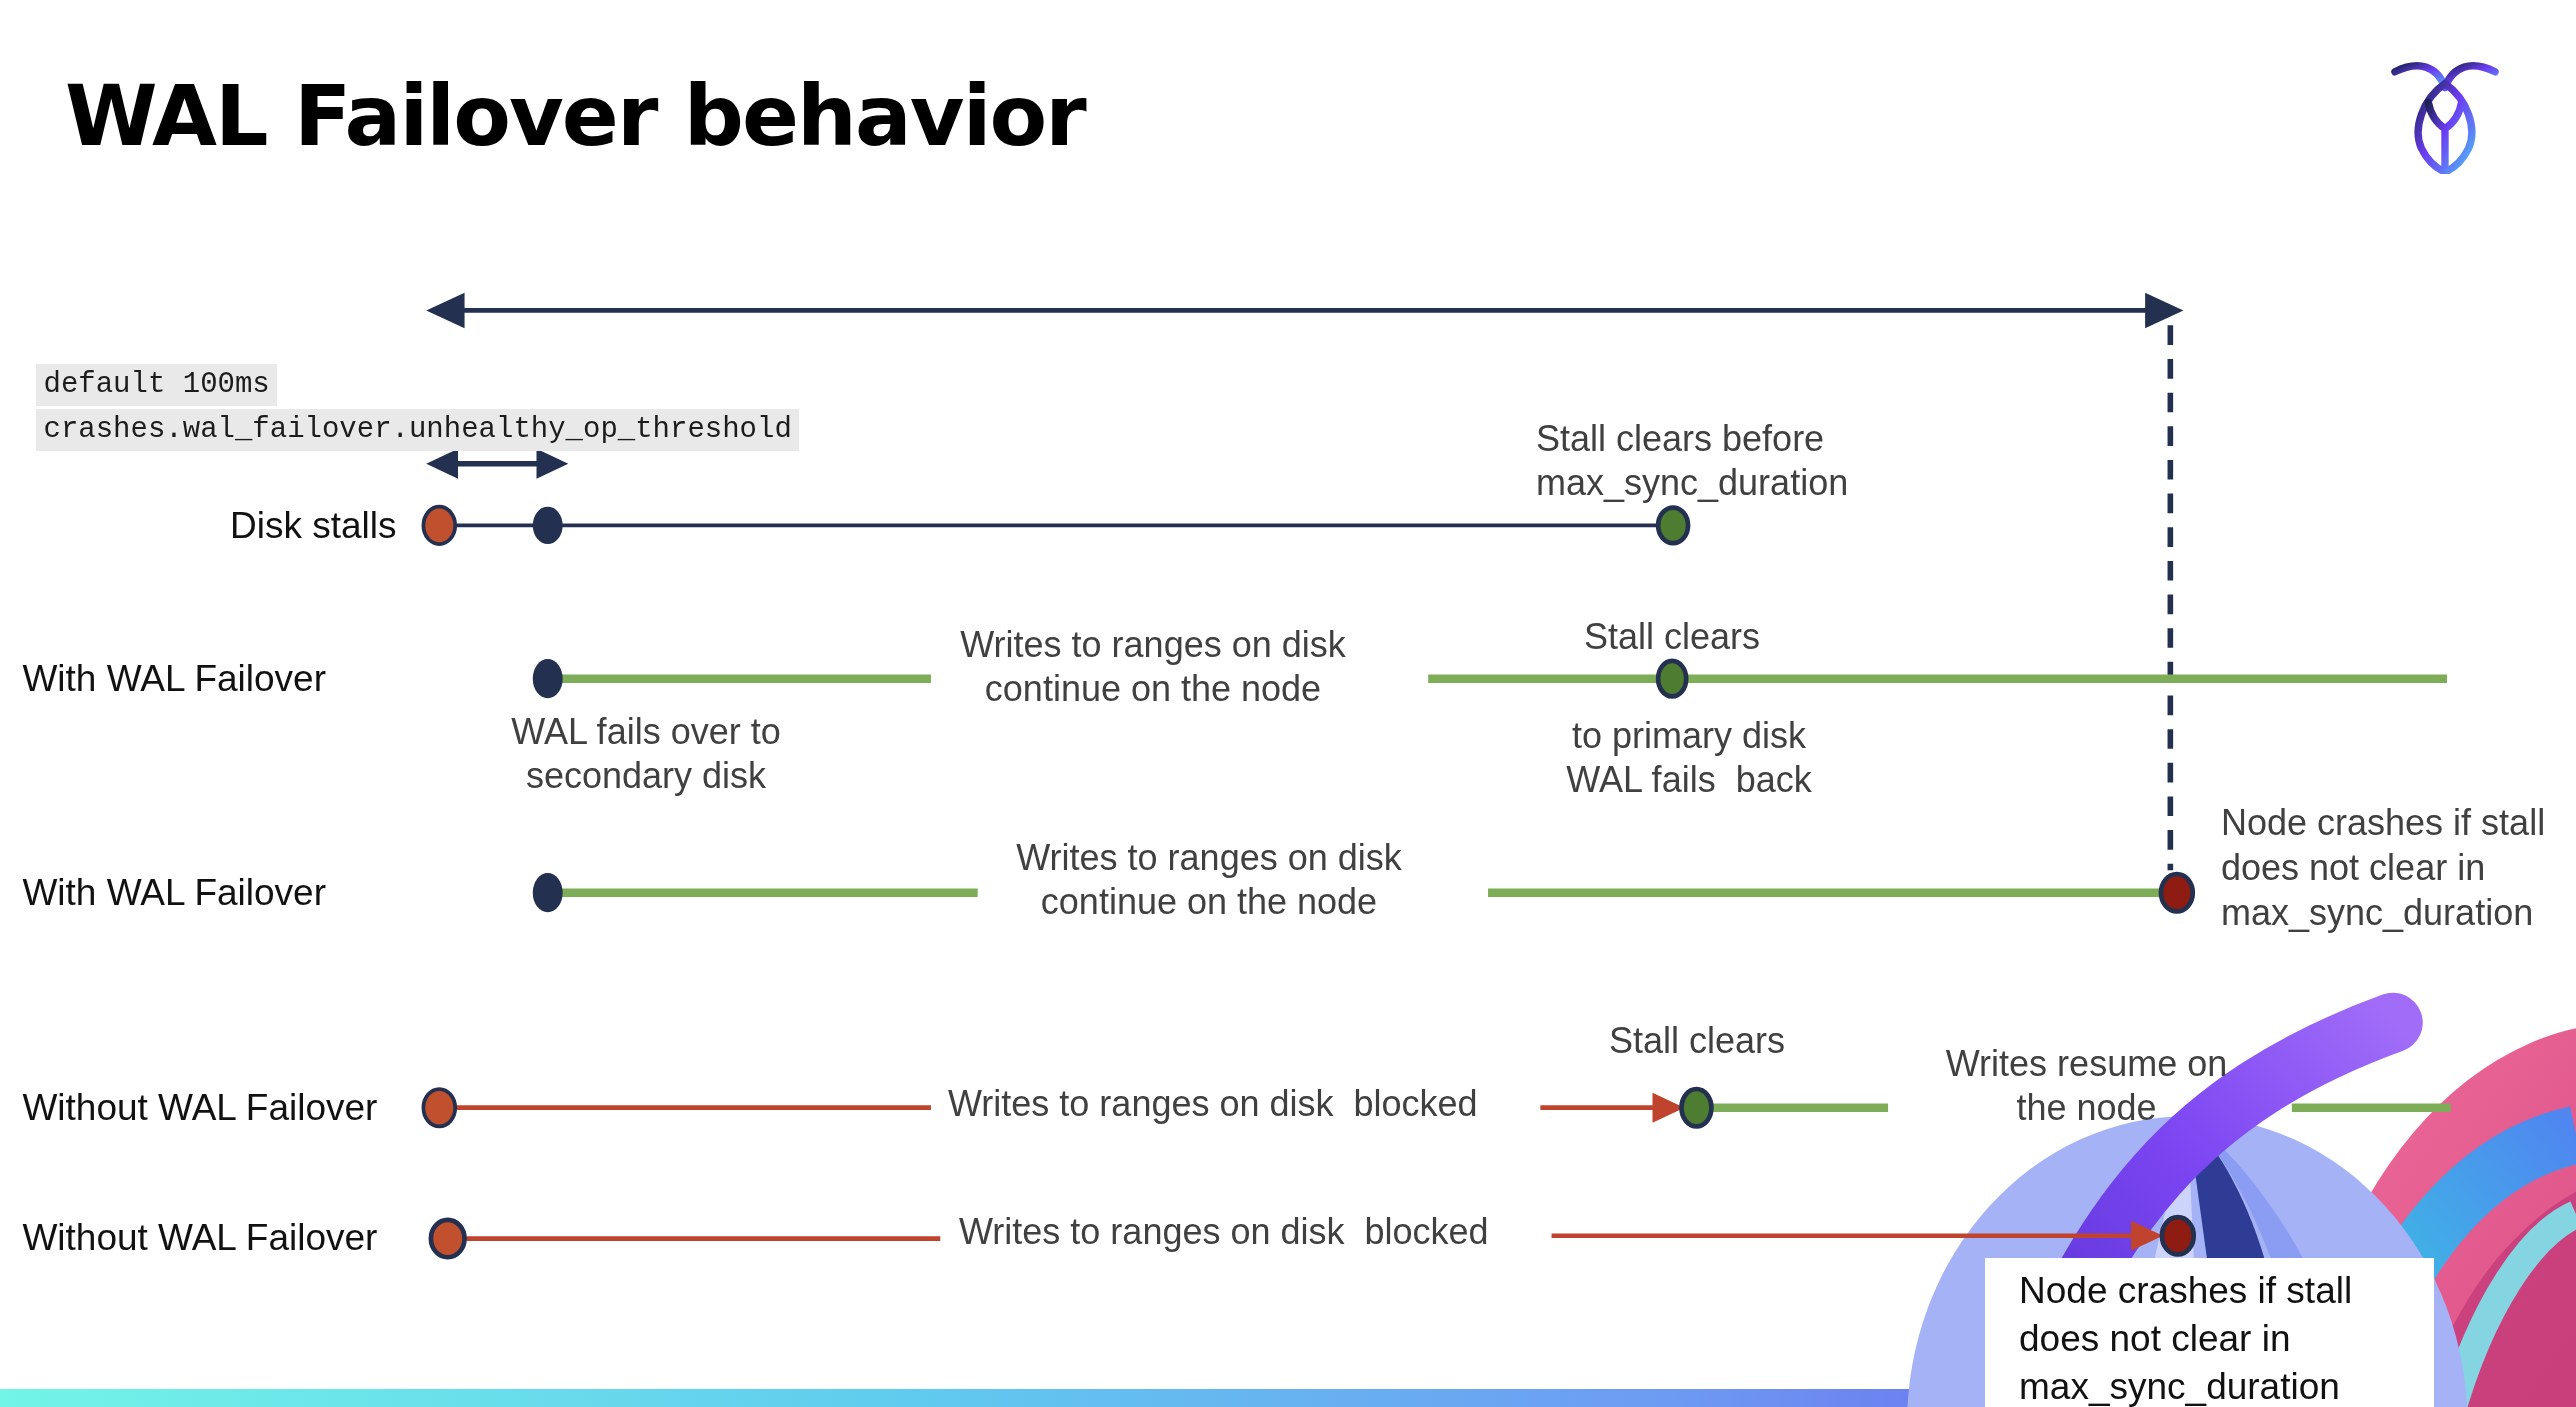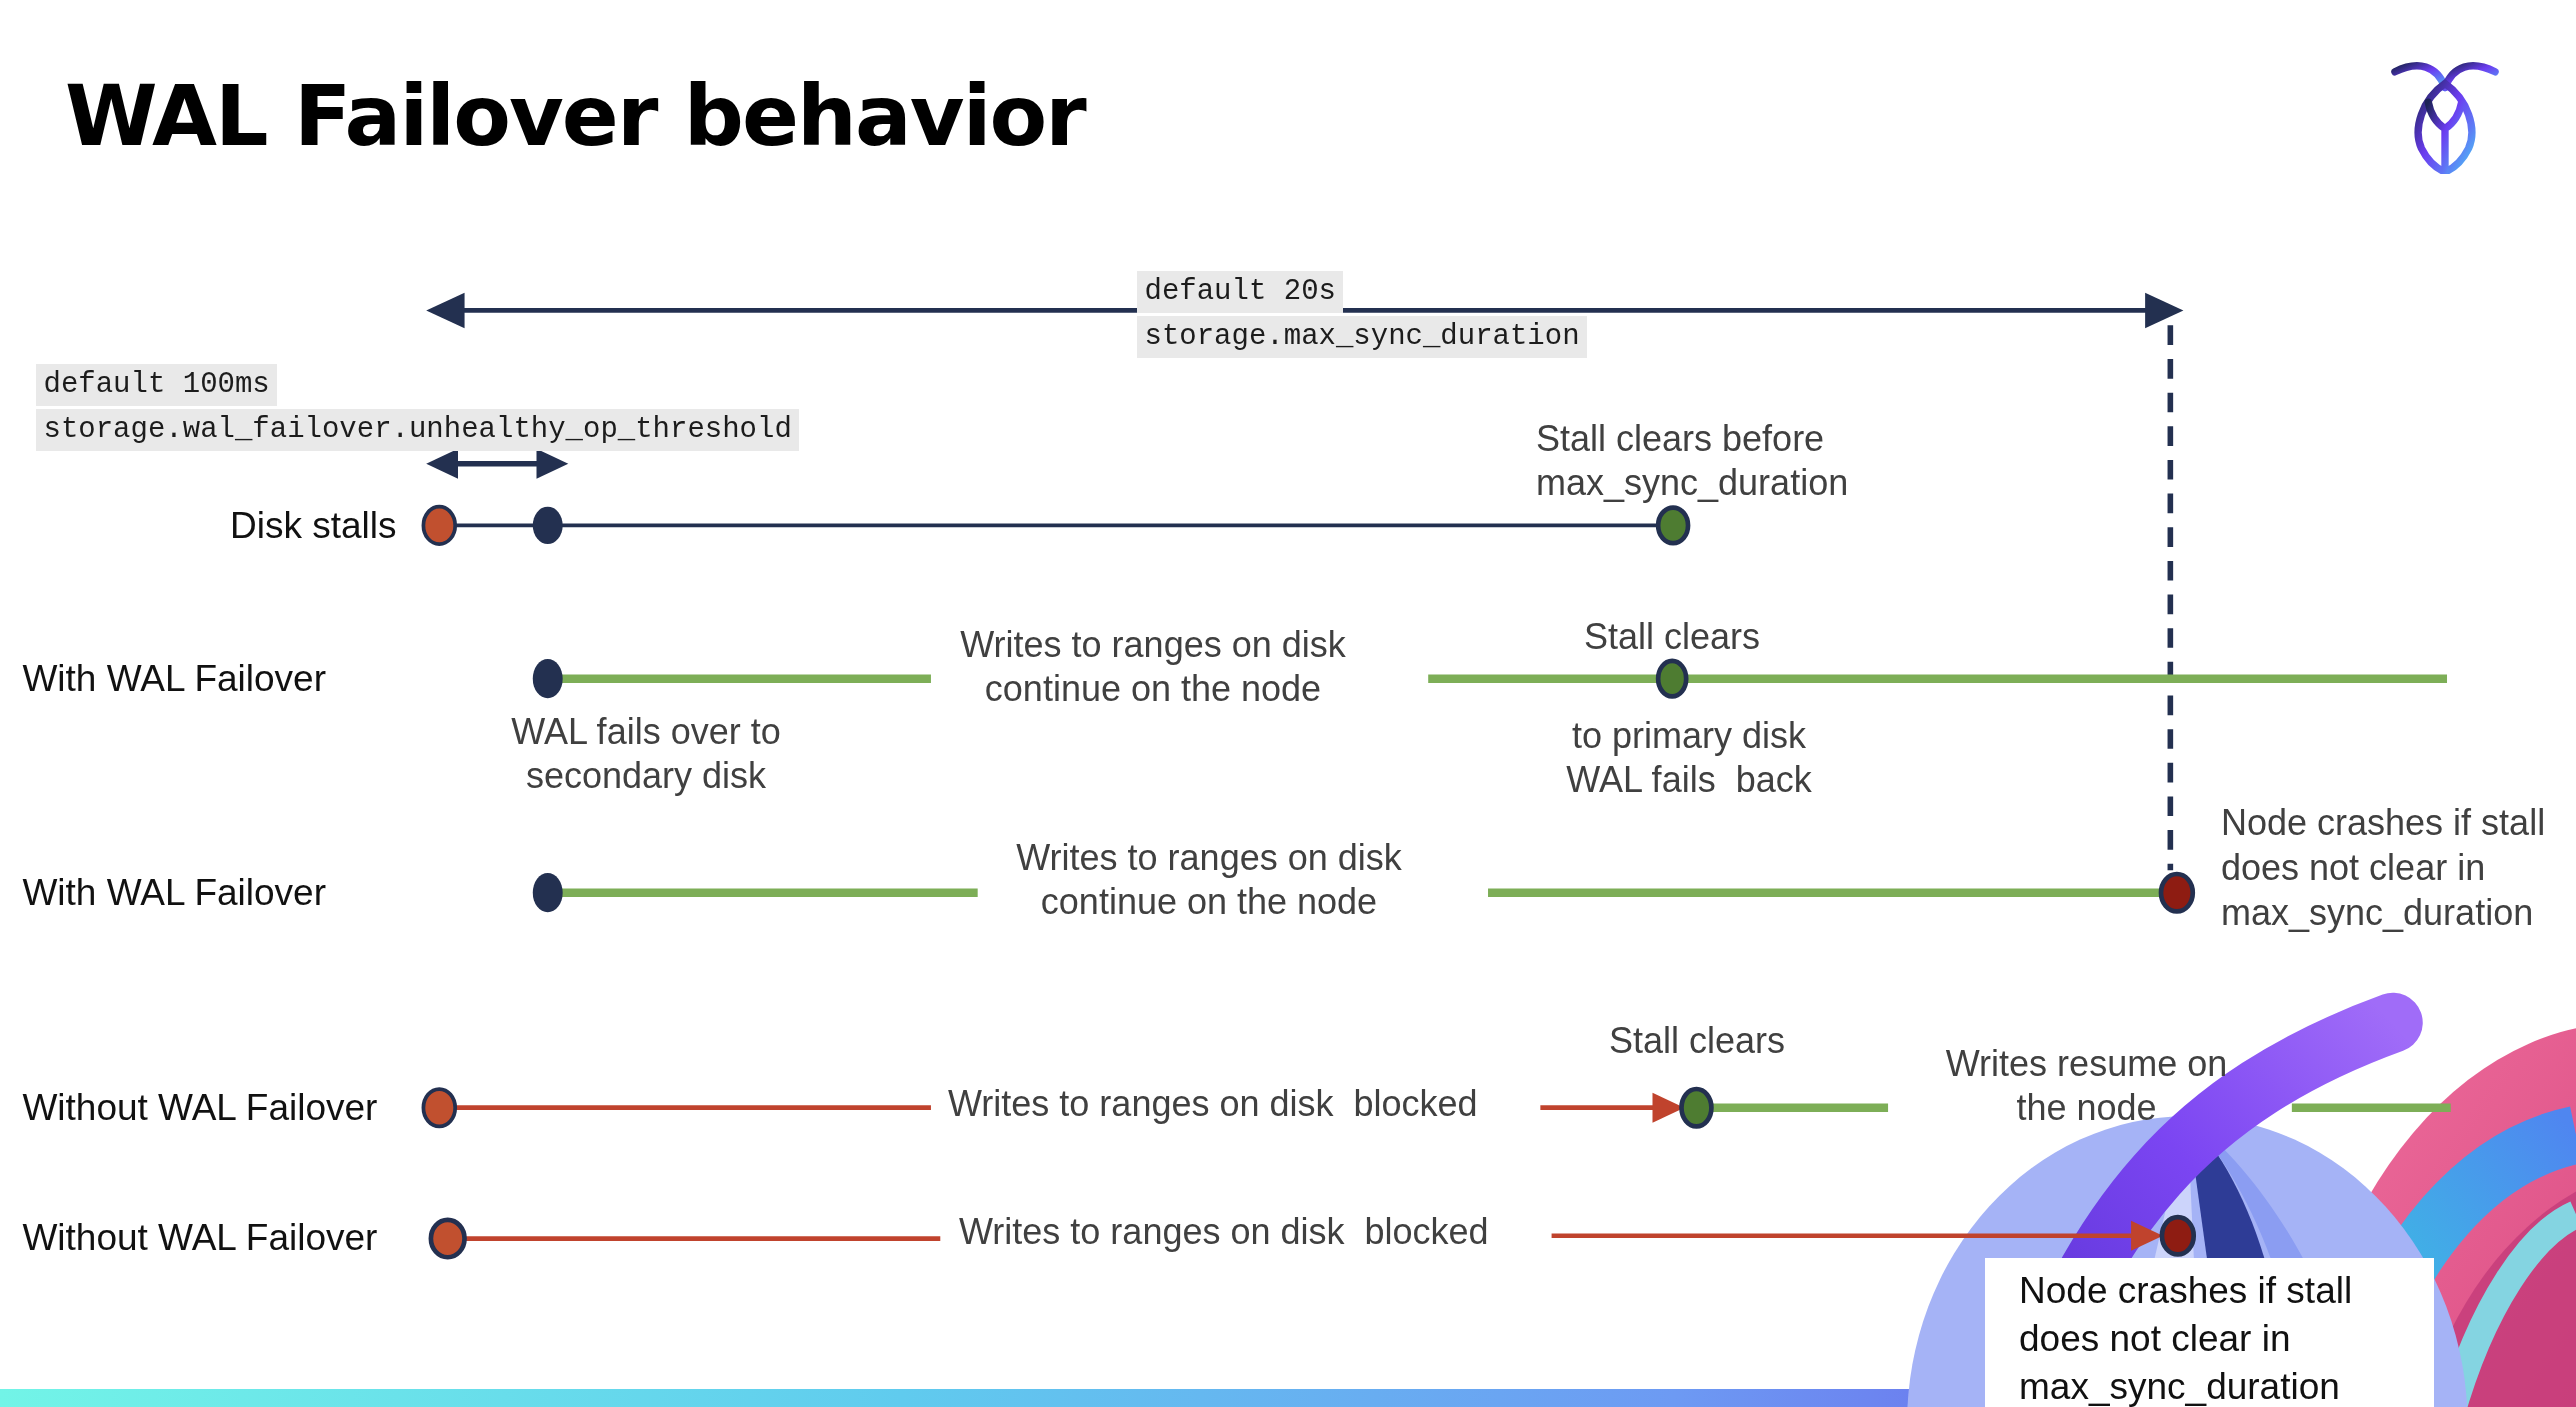--- a/index.html
+++ b/index.html
@@ -84,27 +84,23 @@
       </linearGradient>
     </defs>
     <g fill="none" stroke="url(#lg)" stroke-width="7.5" stroke-linecap="round">
       <path d="M4,16 C28,4 47,10 55,32"></path>
       <path d="M106,16 C82,4 63,10 55,32"></path>
       <path d="M55,28 C32,44 22,74 31,94 C39,110 50,116 55,118 C60,116 71,110 79,94 C88,74 78,44 55,28 Z"></path>
       <path d="M55,117 L55,74 M55,74 C46,68 40,58 38,47 M55,74 C64,68 70,58 72,47"></path>
     </g>
   </svg>
 
-  <div class="code-block" id="cfg-max-sync">
-    <div class="code-line">default 20s</div>
-    <div class="code-line">storage.max_sync_duration</div>
-  </div>
   <div class="code-block" id="cfg-unhealthy">
     <div class="code-line">default 100ms</div>
-    <div class="code-line">storage.wal_failover.unhealthy_op_threshold</div>
+    <div class="code-line">crashes.wal_failover.unhealthy_op_threshold</div>
   </div>
 
   <div class="row-label" id="lbl-disk-stalls">Disk stalls</div>
   <div class="row-label" id="lbl-with-1">With WAL Failover</div>
   <div class="row-label" id="lbl-with-2">With WAL Failover</div>
   <div class="row-label" id="lbl-without-1">Without WAL Failover</div>
   <div class="row-label" id="lbl-without-2">Without WAL Failover</div>
 
   <div class="ann" id="ann-stall-clears-before">
     <div>Stall clears before</div>

